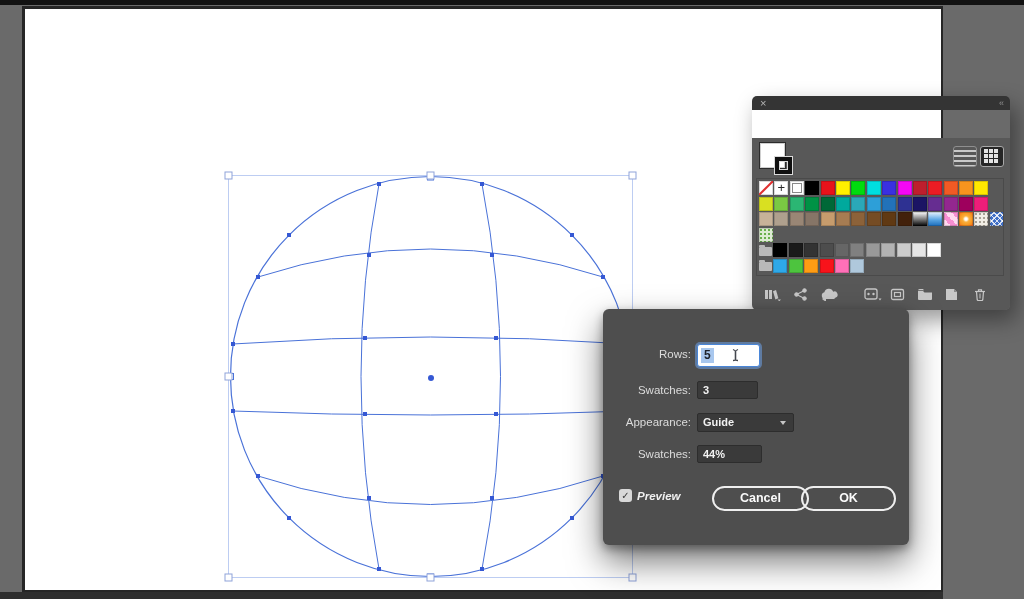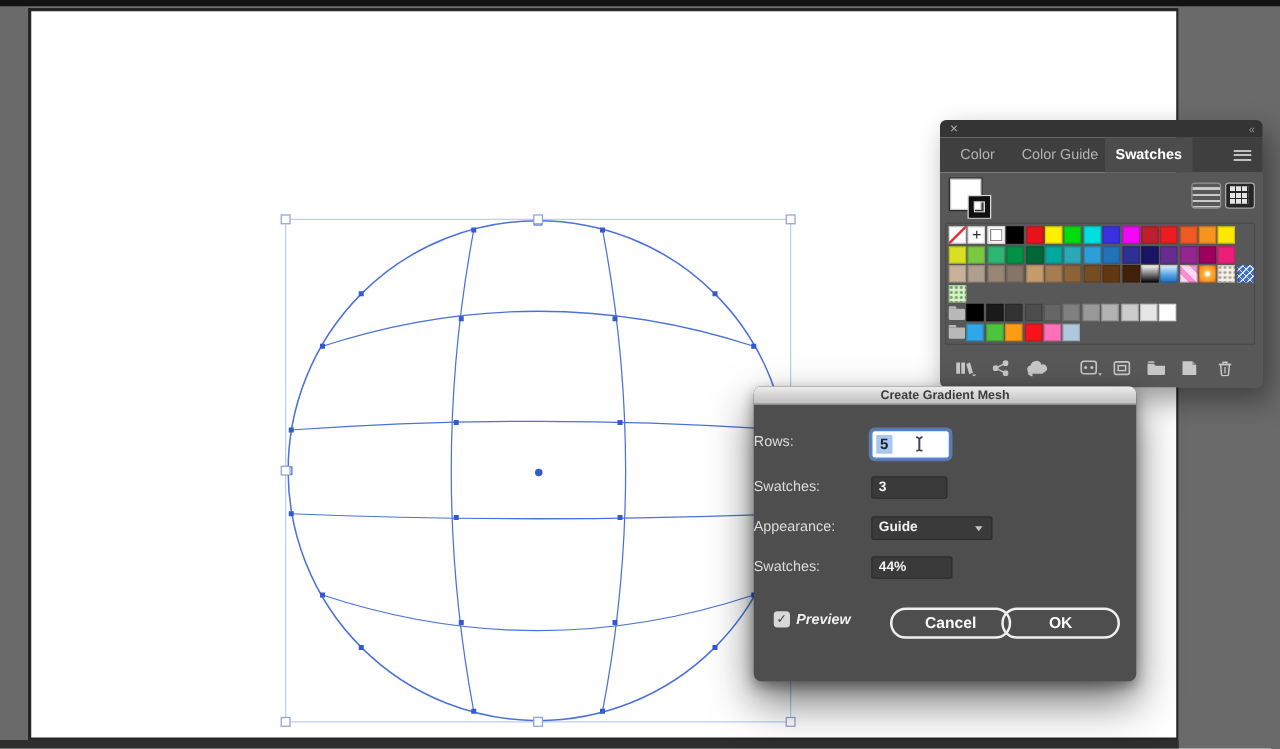--- a/index.html
+++ b/index.html
@@ -74,21 +74,21 @@
   .panel-toolbar{position:absolute;left:6px;bottom:6px;width:246px;height:16px;}
   .tb-icon{position:absolute;top:0;}
   .tb-icon svg{display:block;}
 
   
   .dialog{position:absolute;left:603px;top:309px;width:306px;height:236px;background:#4E4E4E;
     border-radius:6px;z-index:20;box-shadow:0 16px 34px rgba(0,0,0,.55), 0 4px 10px rgba(0,0,0,.35);}
   .dlg-titlebar{position:absolute;left:0;top:0;width:100%;height:15px;border-radius:6px 6px 0 0;
     background:linear-gradient(180deg,#EDEDED,#BFBFBF);border-bottom:1px solid #8F8F8F;box-sizing:border-box;}
   .dlg-title{width:100%;text-align:center;font-size:10px;font-weight:bold;color:#3B3B3B;line-height:15px;}
-  .frow-label{position:absolute;left:0;width:88px;text-align:left;font-size:11.5px;color:#DCDCDC;}
+  .frow-label{position:absolute;left:0;width:88px;text-align:right;font-size:11.5px;color:#DCDCDC;}
   .dfield{position:absolute;background:#3A3A3A;border:1px solid #2D2D2D;border-radius:2px;
     color:#F2F2F2;font-size:11px;font-weight:bold;padding:2px 0 0 5px;box-sizing:border-box;}
   .rows-field{position:absolute;left:94px;top:35px;width:63px;height:23px;background:#FFFFFF;
     border:1px solid #4A86D8;border-radius:3px;box-shadow:0 0 0 2px rgba(110,160,230,.55);box-sizing:border-box;}
   .rows-sel{position:absolute;left:3px;top:3px;padding:0 3px;background:#A8C7EE;color:#20242C;
     font-size:12px;font-weight:bold;line-height:15px;}
   .ibeam{position:absolute;left:33px;top:3px;}
   .appearance-field{cursor:default;}
   .dd-chevron{position:absolute;right:7px;top:7px;width:0;height:0;
     border-left:3.5px solid transparent;border-right:3.5px solid transparent;border-top:4px solid #C6C6C6;}
@@ -173,26 +173,20 @@
         <rect x="427" y="574" width="7" height="7"></rect>
         <rect x="629" y="574" width="7" height="7"></rect>
     </g>
   </svg>
 
   <div class="panel">
     <div class="panel-topbar">
       <span class="panel-close">×</span>
       <span class="panel-collapse">«</span>
     </div>
-    <div class="panel-tabs">
-      <div class="tab tab-color">Color</div>
-      <div class="tab tab-colorguide">Color Guide</div>
-      <div class="tab tab-swatches">Swatches</div>
-      <div class="panel-menu"></div>
-    </div>
     <div class="panel-body">
       <div class="proxy-fill"></div>
       <div class="proxy-stroke"></div>
       <div class="btn-list"></div>
       <div class="btn-grid"></div>
 
       <div class="swatch-area">
         <div class="sw-row"><div class="sw sw-none"></div><div class="sw sw-registration"></div><div class="sw sw-white-selected"></div><div class="sw" style="background: rgb(0, 0, 0);"></div><div class="sw" style="background: rgb(232, 18, 27);"></div><div class="sw" style="background: rgb(255, 240, 0);"></div><div class="sw" style="background: rgb(0, 220, 14);"></div><div class="sw" style="background: rgb(0, 222, 224);"></div><div class="sw" style="background: rgb(58, 48, 224);"></div><div class="sw" style="background: rgb(244, 7, 244);"></div><div class="sw" style="background: rgb(190, 30, 45);"></div><div class="sw" style="background: rgb(236, 28, 36);"></div><div class="sw" style="background: rgb(241, 90, 36);"></div><div class="sw" style="background: rgb(247, 148, 30);"></div><div class="sw" style="background: rgb(255, 232, 0);"></div></div>
         <div class="sw-row"><div class="sw" style="background: rgb(217, 224, 33);"></div><div class="sw" style="background: rgb(122, 201, 67);"></div><div class="sw" style="background: rgb(43, 182, 115);"></div><div class="sw" style="background: rgb(0, 146, 69);"></div><div class="sw" style="background: rgb(0, 104, 55);"></div><div class="sw" style="background: rgb(0, 169, 157);"></div><div class="sw" style="background: rgb(43, 168, 184);"></div><div class="sw" style="background: rgb(45, 159, 216);"></div><div class="sw" style="background: rgb(34, 114, 185);"></div><div class="sw" style="background: rgb(46, 49, 146);"></div><div class="sw" style="background: rgb(27, 20, 100);"></div><div class="sw" style="background: rgb(102, 45, 145);"></div><div class="sw" style="background: rgb(147, 39, 143);"></div><div class="sw" style="background: rgb(158, 0, 93);"></div><div class="sw" style="background: rgb(237, 30, 121);"></div></div>
         <div class="sw-row"><div class="sw" style="background: rgb(199, 178, 153);"></div><div class="sw" style="background: rgb(175, 160, 142);"></div><div class="sw" style="background: rgb(153, 134, 117);"></div><div class="sw" style="background: rgb(134, 117, 103);"></div><div class="sw" style="background: rgb(198, 156, 109);"></div><div class="sw" style="background: rgb(166, 124, 82);"></div><div class="sw" style="background: rgb(140, 98, 57);"></div><div class="sw" style="background: rgb(117, 76, 36);"></div><div class="sw" style="background: rgb(96, 57, 19);"></div><div class="sw" style="background: rgb(66, 33, 11);"></div><div class="sw sw-grad-bw"></div><div class="sw sw-grad-blue"></div><div class="sw sw-grad-pink"></div><div class="sw sw-grad-orange"></div><div class="sw sw-pat-dots"></div><div class="sw sw-pat-blue"></div></div>
@@ -257,23 +251,20 @@
               <line x1="1" y1="3.5" x2="11" y2="3.5" stroke-width="1.2"></line>
               <path d="M4.5 3V1.8h3V3" stroke-width="1.2"></path>
               <line x1="6" y1="5.5" x2="6" y2="10.5" stroke-width="1"></line>
             </svg>
         </span>
       </div>
     </div>
   </div>
 
   <div class="dialog">
-    <div class="dlg-titlebar">
-      <div class="dlg-title">Create Gradient Mesh</div>
-    </div>
 
     <div class="frow-label" style="top:39px">Rows:</div>
     <div class="rows-field">
       <span class="rows-sel">5</span>
       <span class="ibeam">
         <svg width="9" height="15">
             <g stroke="#44474E" stroke-width="1.3" fill="none">
               <path d="M2 1.5q2.5 1 2.5 2v8q0 1-2.5 1"></path>
               <path d="M7 1.5q-2.5 1-2.5 2v8q0 1 2.5 1"></path>
             </g>

